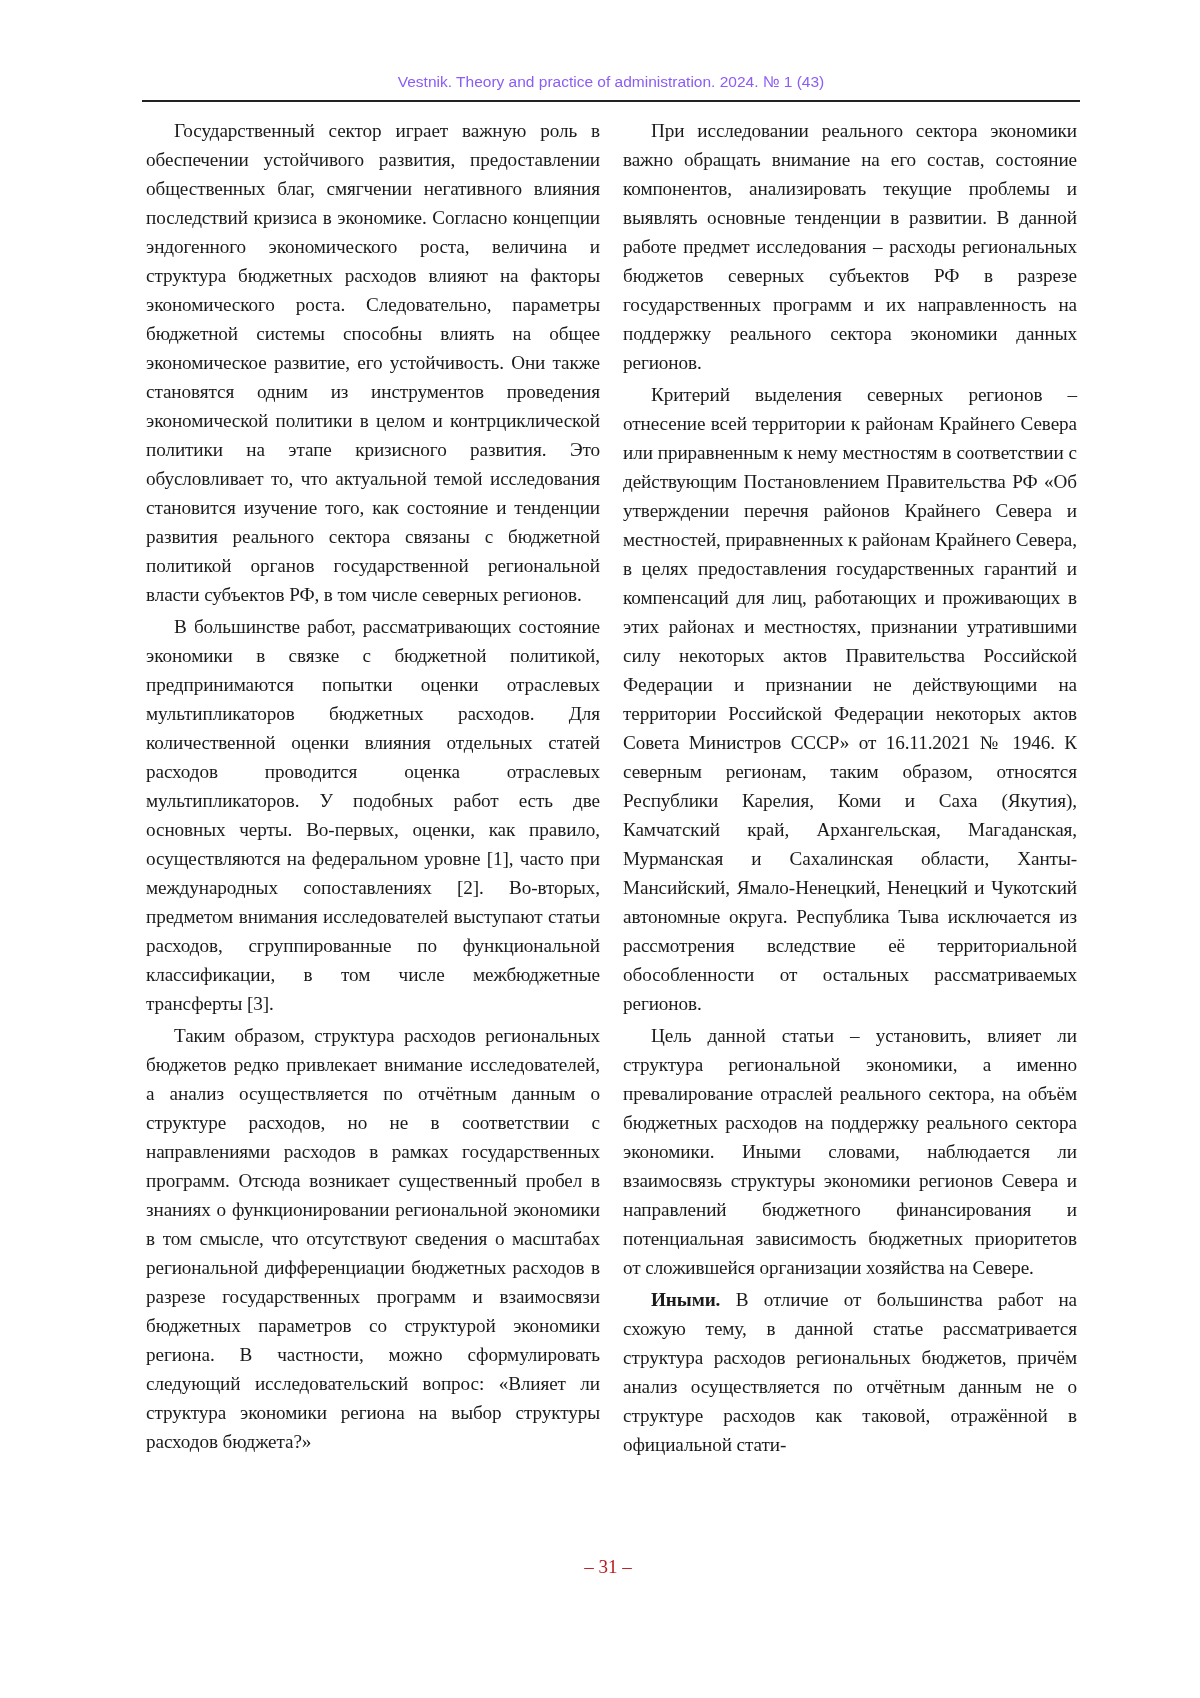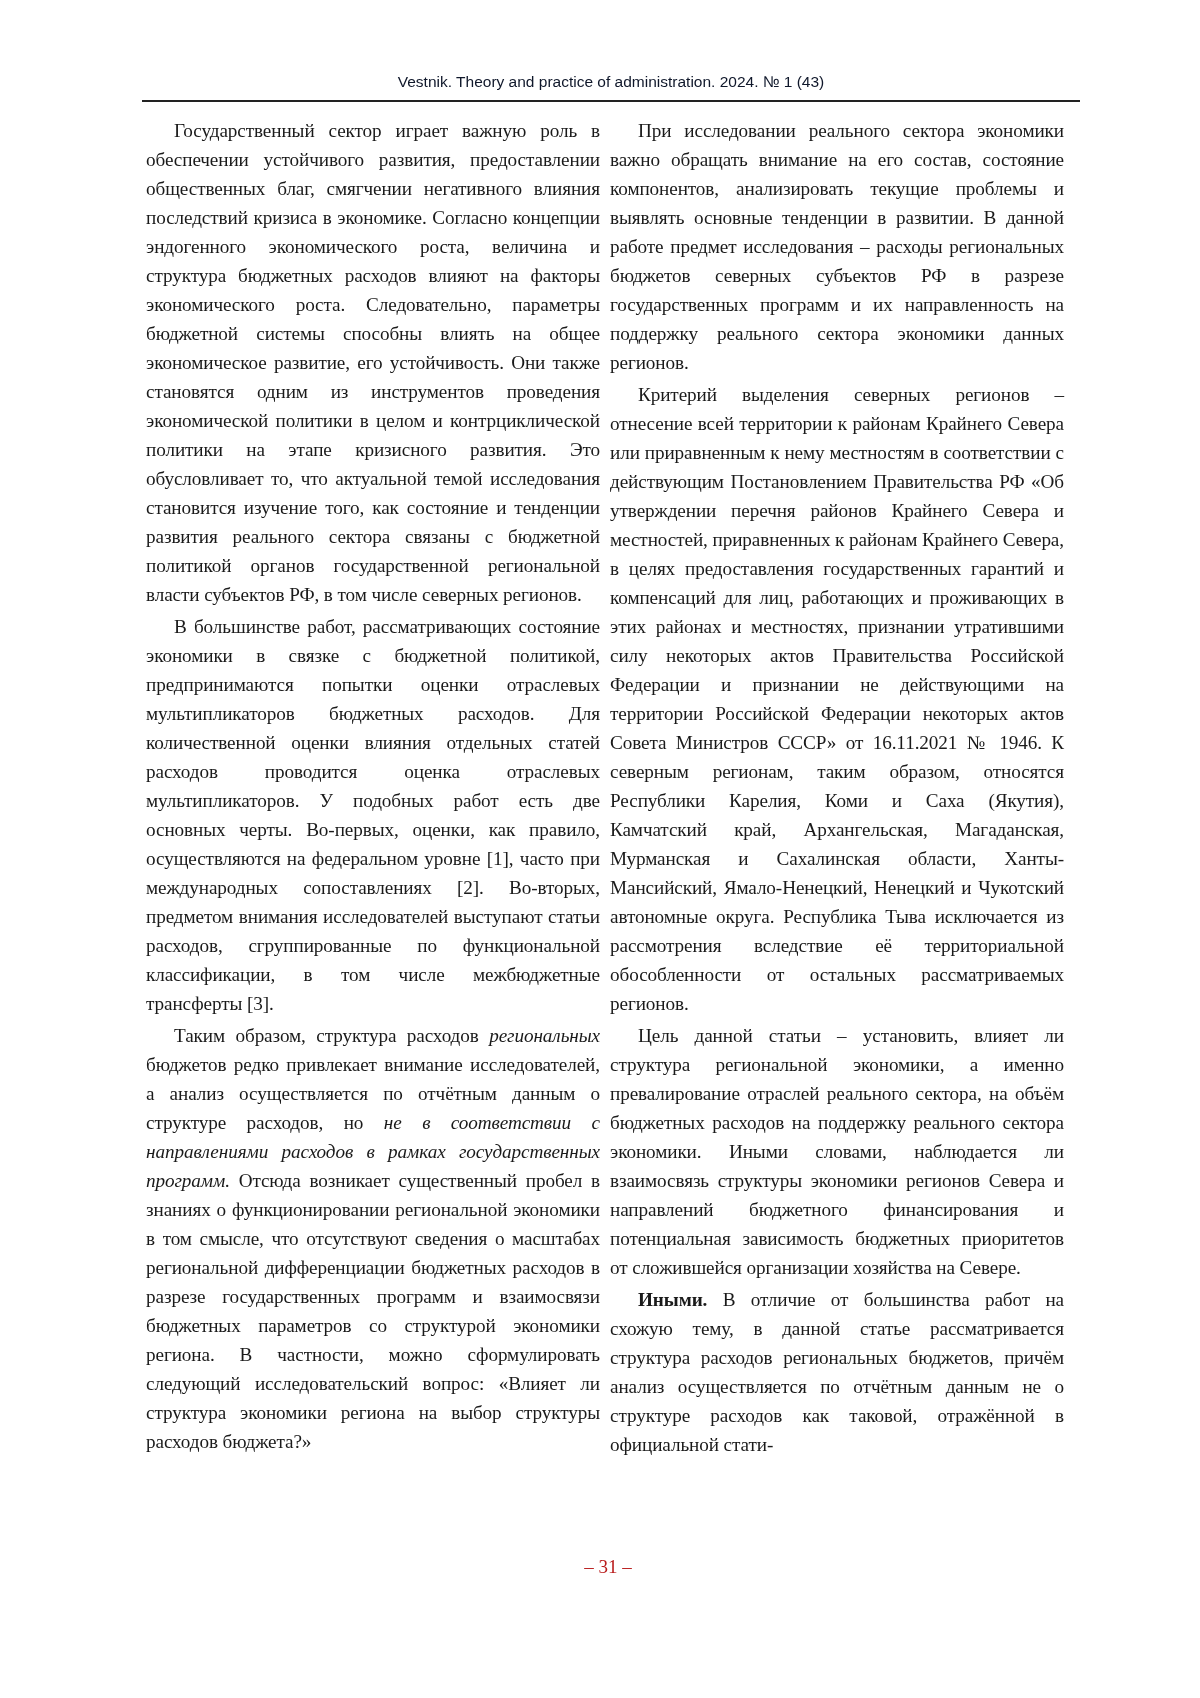--- a/index.html
+++ b/index.html
@@ -1,28 +1,28 @@
 <!DOCTYPE html>
 <html><head>
 <meta charset="utf-8">
 <style>
   html, body { margin: 0; padding: 0; background: #ffffff; }
   body { width: 1200px; height: 1698px; position: relative; overflow: hidden; color: #1a1a1a; }
   .header {
     position: absolute; left: 142px; top: 72px; width: 938px; height: 28px;
-    text-align: center; font-family: "Liberation Sans", sans-serif; font-size: 15.5px; color: #0f172a;
+    text-align: center; font-family: "Liberation Sans", sans-serif; font-size: 15.5px; color: #8b5cf6;
     border-bottom: 2px solid #222; line-height: 20px;
   }
-  .columns { position: absolute; top: 116px; left: 146px; width: 932px; display: flex; gap: 10px; }
+  .columns { position: absolute; top: 116px; left: 146px; width: 932px; display: flex; gap: 23px; }
   .col {
     width: 454px; font-family: "Liberation Serif", serif; font-size: 19.2px; line-height: 29px;
     text-align: justify; hyphens: manual; letter-spacing: -0.1px;
   }
   .col p { margin: 0 0 3px 0; text-indent: 28px; }
-  .italic { font-style: italic; }
+  .italic { }
   .bold { font-weight: bold; }
   .footer {
     position: absolute; top: 1556px; left: 8px; width: 1200px; text-align: center;
     font-family: "Liberation Serif", serif; font-size: 19px; color: #b91c1c;
   }
 </style>
 </head>
 <body>
 
 <div class="header">Vestnik. Theory and practice of administration. 2024. № 1 (43)</div>

